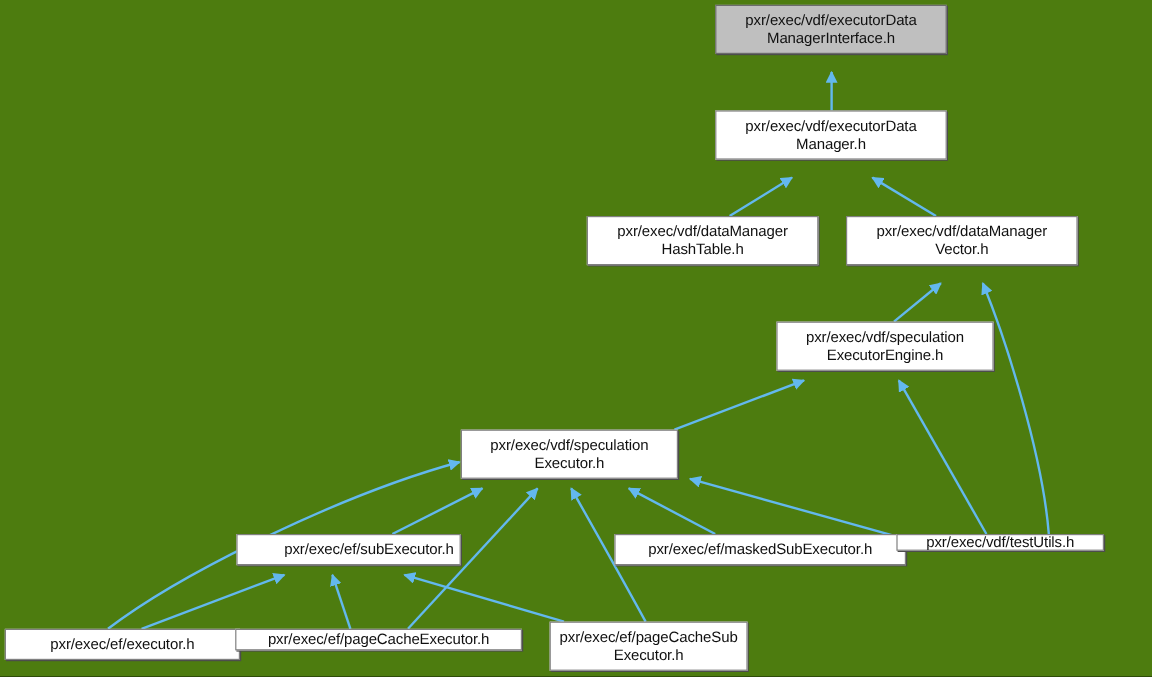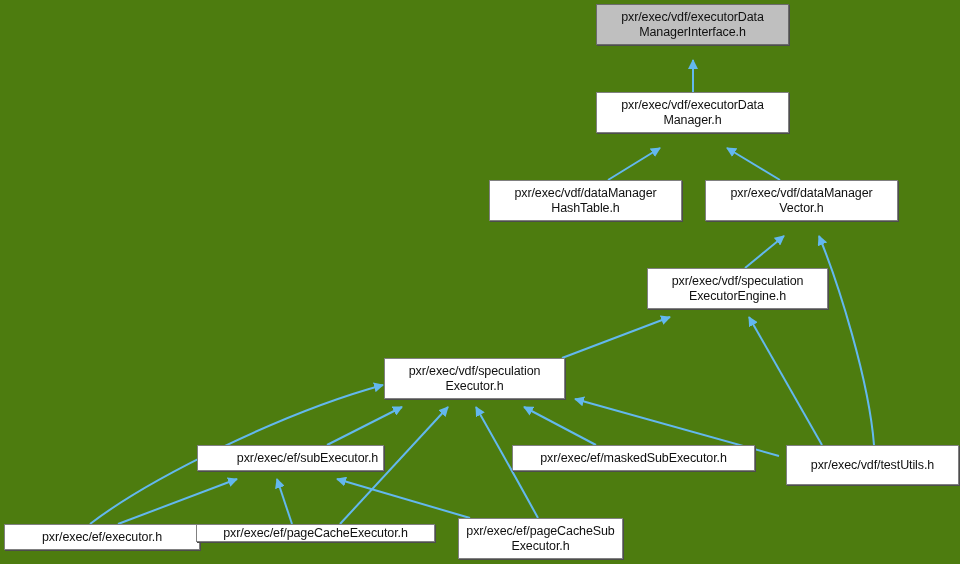--- a/index.html
+++ b/index.html
@@ -85,20 +85,20 @@
       <div class="node" style="left: 489px; top: 180px; width: 193px; height: 41px;">pxr/exec/vdf/dataManager
 HashTable.h</div>
       <div class="node" style="left: 705px; top: 180px; width: 193px; height: 41px;">pxr/exec/vdf/dataManager
 Vector.h</div>
       <div class="node" style="left: 647px; top: 268px; width: 181px; height: 41px;">pxr/exec/vdf/speculation
 ExecutorEngine.h</div>
       <div class="node" style="left: 384px; top: 358px; width: 181px; height: 41px;">pxr/exec/vdf/speculation
 Executor.h</div>
       <div class="node" style="left: 197px; top: 445px; width: 187px; height: 26px; padding-left: 38px;">pxr/exec/ef/subExecutor.h</div>
       <div class="node" style="left: 512px; top: 445px; width: 243px; height: 26px;">pxr/exec/ef/maskedSubExecutor.h</div>
-      <div class="node" style="left: 786px; top: 445px; width: 173px; height: 40px;">pxr/exec/vdf/testUtils.h</div>
+      <div class="node" style="left: 747px; top: 445px; width: 173px; height: 14px;">pxr/exec/vdf/testUtils.h</div>
       <div class="node" style="left: 4px; top: 524px; width: 196px; height: 26px;">pxr/exec/ef/executor.h</div>
       <div class="node" style="left: 196px; top: 524px; width: 239px; height: 18px;">pxr/exec/ef/pageCacheExecutor.h</div>
       <div class="node" style="left: 458px; top: 518px; width: 165px; height: 41px;">pxr/exec/ef/pageCacheSub
 Executor.h</div>
     </div>
 
 </div>
 
 </body></html>

